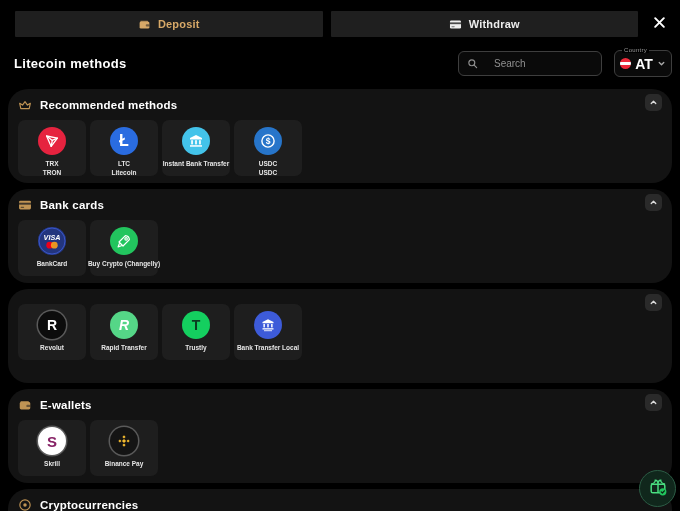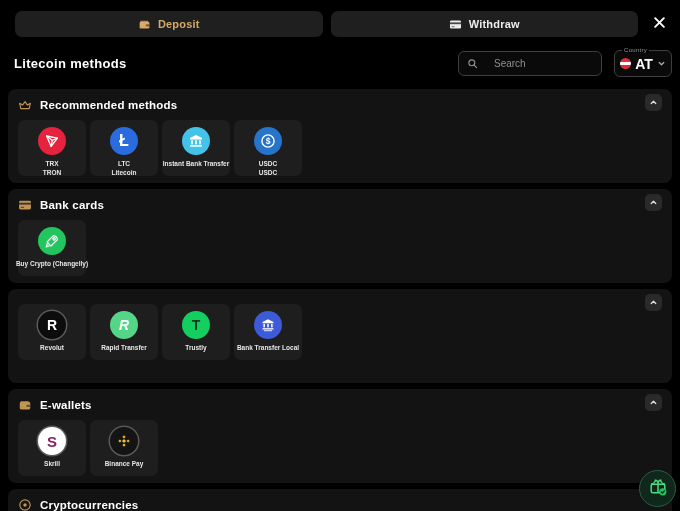--- a/index.html
+++ b/index.html
@@ -7,21 +7,21 @@
     width:680px;height:511px;position:relative;overflow:hidden;
     background:#000;font-family:"Liberation Sans",sans-serif;
     -webkit-font-smoothing:antialiased;
   }
   button{font-family:"Liberation Sans",sans-serif;border:none;cursor:pointer;background:none;padding:0;color:inherit}
 
   
   .topbar{display:flex;align-items:center;gap:8px;padding:11px 8px 0 15px}
   .tabs{flex:1;display:flex;gap:8px}
   .tab{
-    flex:1;height:26px;background:#1f1f1f;border-radius:7px;
+    flex:1;height:26px;background:#1f1f1f;border-radius:1px;
     display:flex;align-items:center;justify-content:center;gap:7px;
     font-size:11px;font-weight:bold;color:#ededed;letter-spacing:.2px;
   }
   .tab.active{color:#d8a968}
   .ticon{display:flex}
   .ticon svg{width:13px;height:13px;display:block}
   .close{width:26px;height:26px;display:flex;align-items:center;justify-content:center;color:#fff}
   .close svg{width:13px;height:13px}
 
   
@@ -48,21 +48,21 @@
   }
   .flag{width:11px;height:11px;border-radius:50%;
     background:linear-gradient(#ed2939 0 34%,#fff 34% 66%,#ed2939 66% 100%)}
   .ccode{font-size:14px;font-weight:bold;color:#fff}
   .cchev{display:flex;color:#aaa}
   .cchev svg{width:9px;height:9px}
 
   
   .sections{padding:0 8px}
   .sec{
-    position:relative;background:#131313;border-radius:8px;
+    position:relative;background:#131313;border-radius:20px;
     margin-bottom:6px;height:94px;padding:8px 10px;box-sizing:border-box;
   }
   .shead{display:flex;align-items:center;gap:8px;height:16px}
   .hicon{display:flex;color:#c09454}
   .hicon svg{width:14px;height:14px}
   .stitle{font-size:11.5px;font-weight:bold;color:#fff;letter-spacing:.2px}
   .collapse{
     position:absolute;top:5px;right:10px;width:17px;height:17px;
     background:#2a2a2a;border-radius:5px;display:flex;align-items:center;justify-content:center;
   }
@@ -230,20 +230,34 @@
           </span>
           <span class="stitle">Bank cards</span>
         </div>
         <button class="collapse">
           <span><svg viewBox="0 0 12 12" fill="none" stroke="#dcdcdc" stroke-width="1.8" stroke-linecap="round" stroke-linejoin="round">
               <path d="M3 7.4l3-3 3 3"></path>
             </svg></span>
         </button>
         <div class="tiles">
           <button class="tile">
+            <span class="circle" style="background:#23357e;color:#ffffff">
+              <svg class="full" viewBox="0 0 28 28">
+                <circle cx="14" cy="14" r="14" fill="#23357e"></circle>
+                <circle cx="14" cy="14" r="13" fill="none" stroke="#3a57c9" stroke-width="1"></circle>
+                <text x="14" y="13" text-anchor="middle" font-size="7.2" font-weight="bold" font-style="italic" fill="#fff" font-family="Liberation Sans, sans-serif">VISA</text>
+                <circle cx="11.7" cy="18.2" r="3.4" fill="#eb001b"></circle>
+                <circle cx="16.3" cy="18.2" r="3.4" fill="#f79e1b" opacity=".92"></circle>
+              </svg>
+            </span>
+            <span class="mlabel">
+              <span class="l">BankCard</span>
+            </span>
+          </button>
+          <button class="tile">
             <span class="circle" style="background:#22c55e;color:#ffffff">
               <svg viewBox="0 0 16 16" fill="none" stroke="#fff" stroke-width="1.2" stroke-linejoin="round" stroke-linecap="round">
                 <path d="M9.4 2.6c2 .2 3.8 2 4 4l-6.4 6.4-4-4z"></path>
                 <circle cx="10.1" cy="5.9" r="1.2"></circle>
                 <path d="M3.3 10.6l-1.2 3.3 3.3-1.2"></path>
               </svg>
             </span>
             <span class="mlabel">
               <span class="l">Buy Crypto (Changelly)</span>
             </span>

